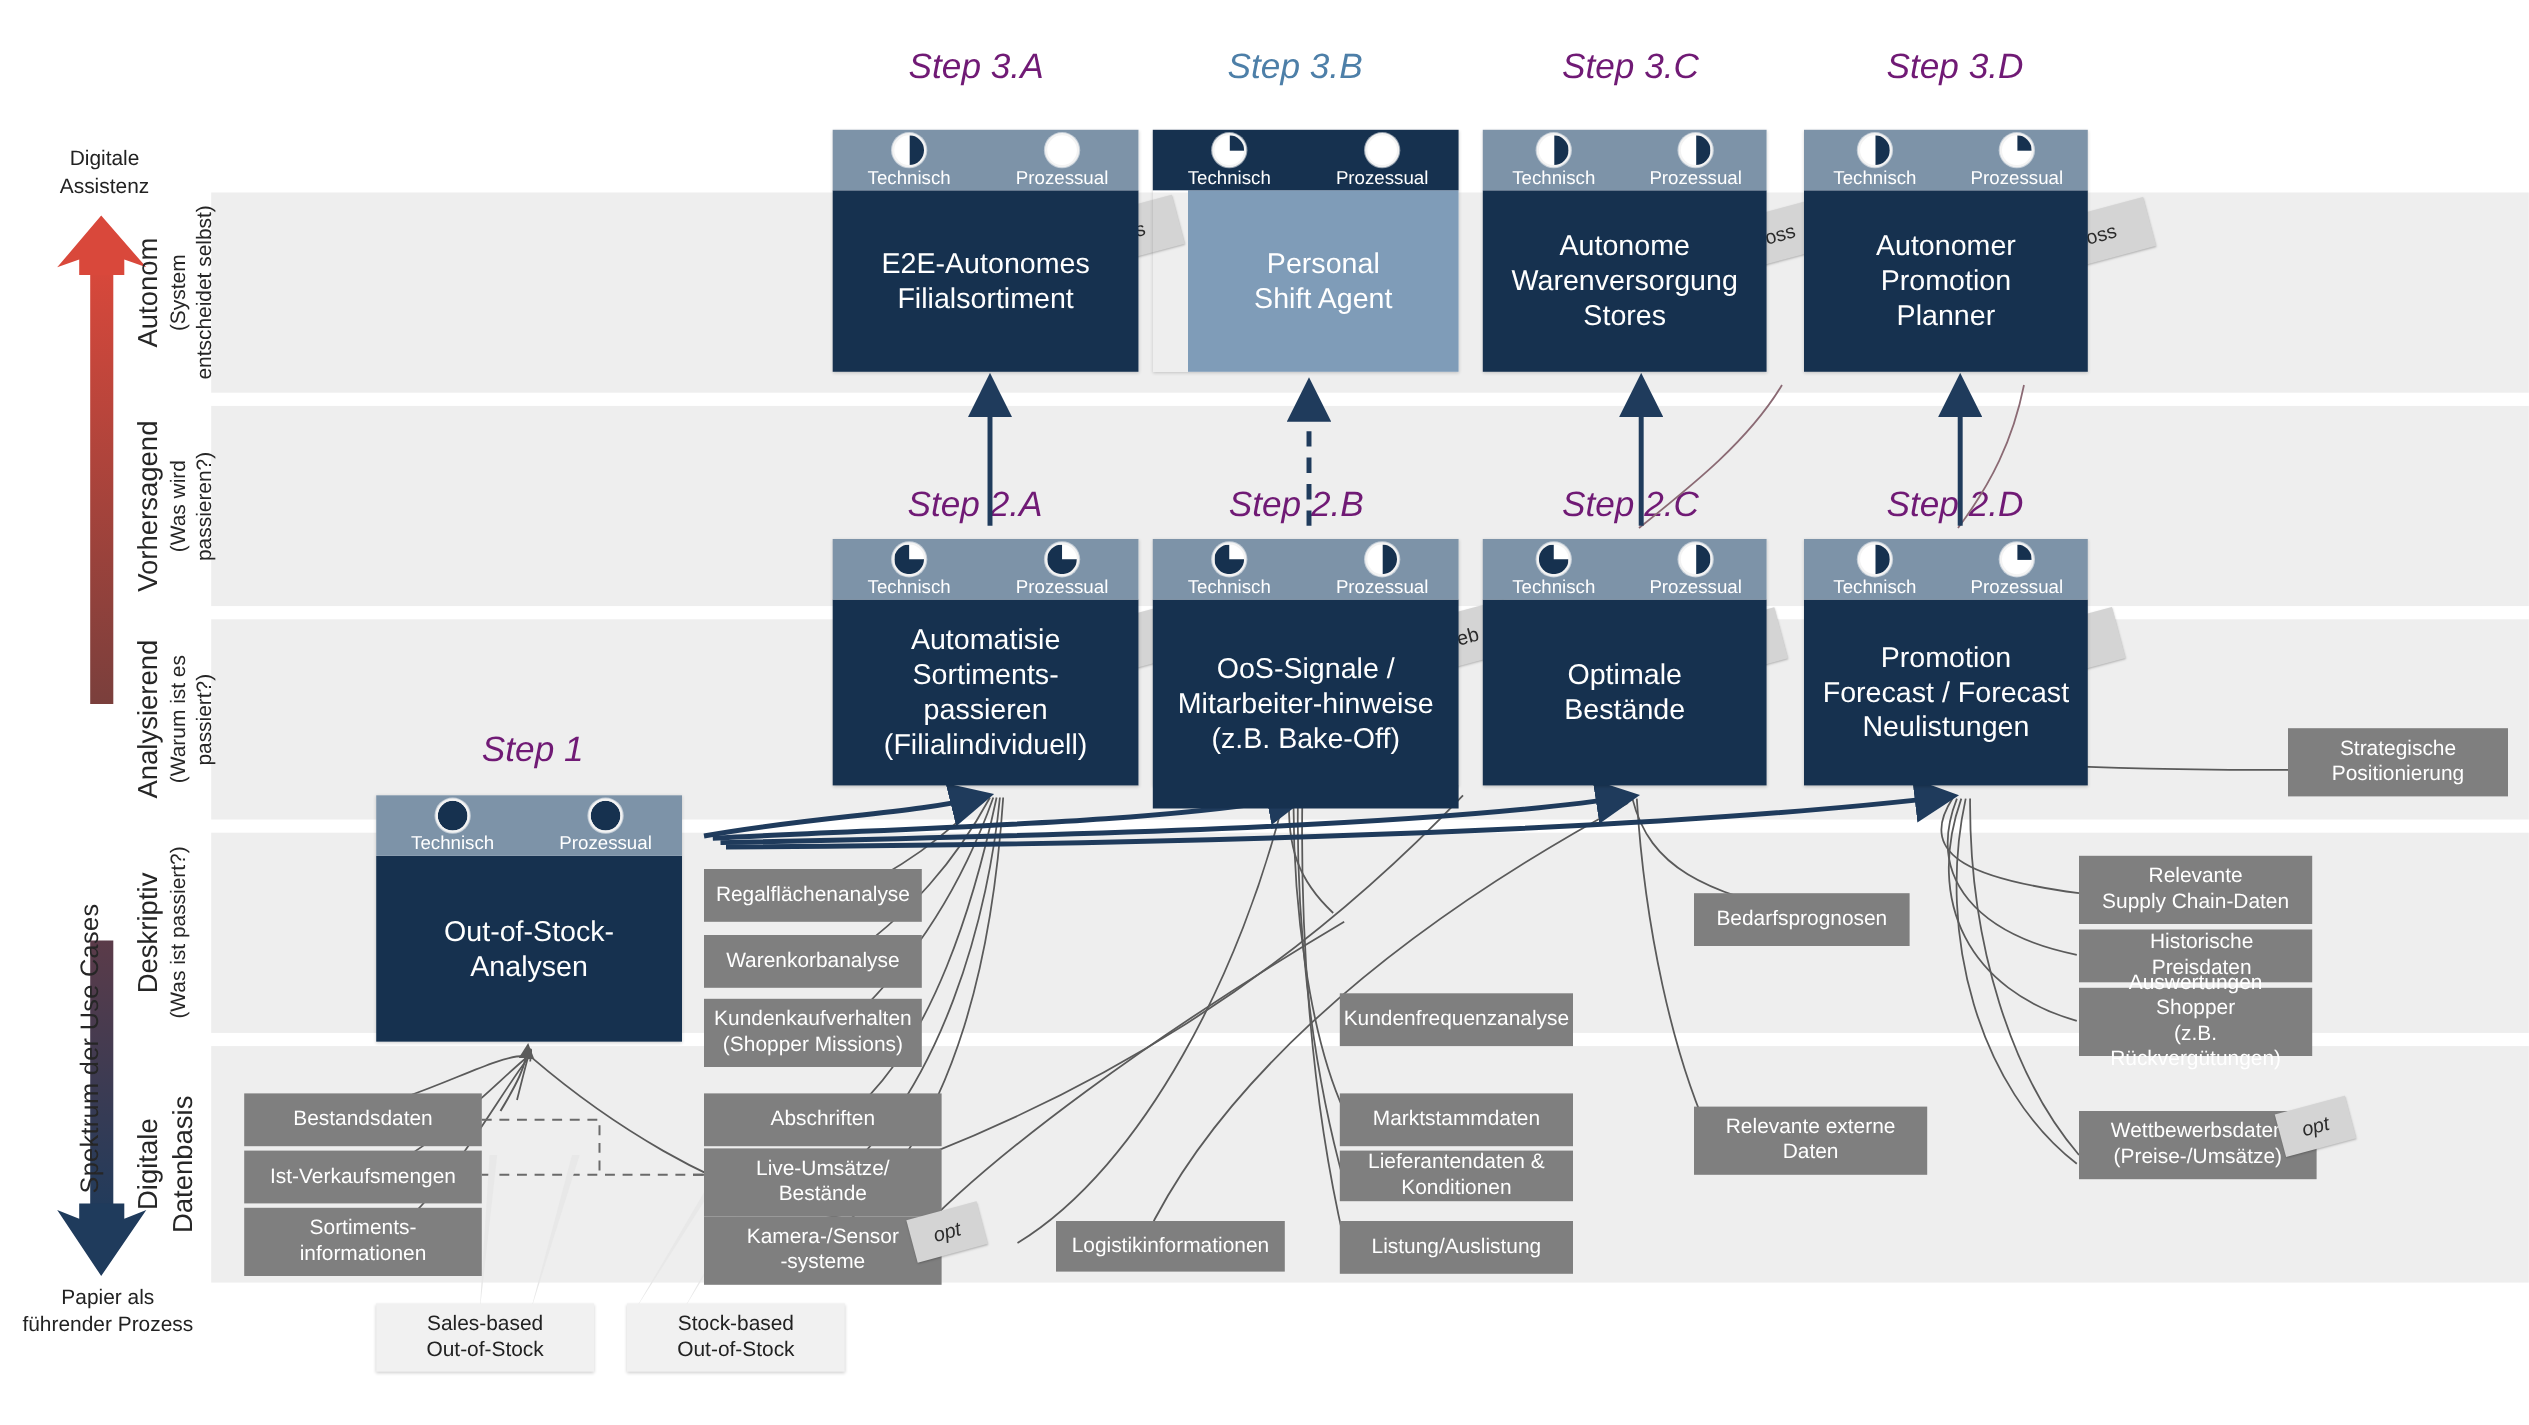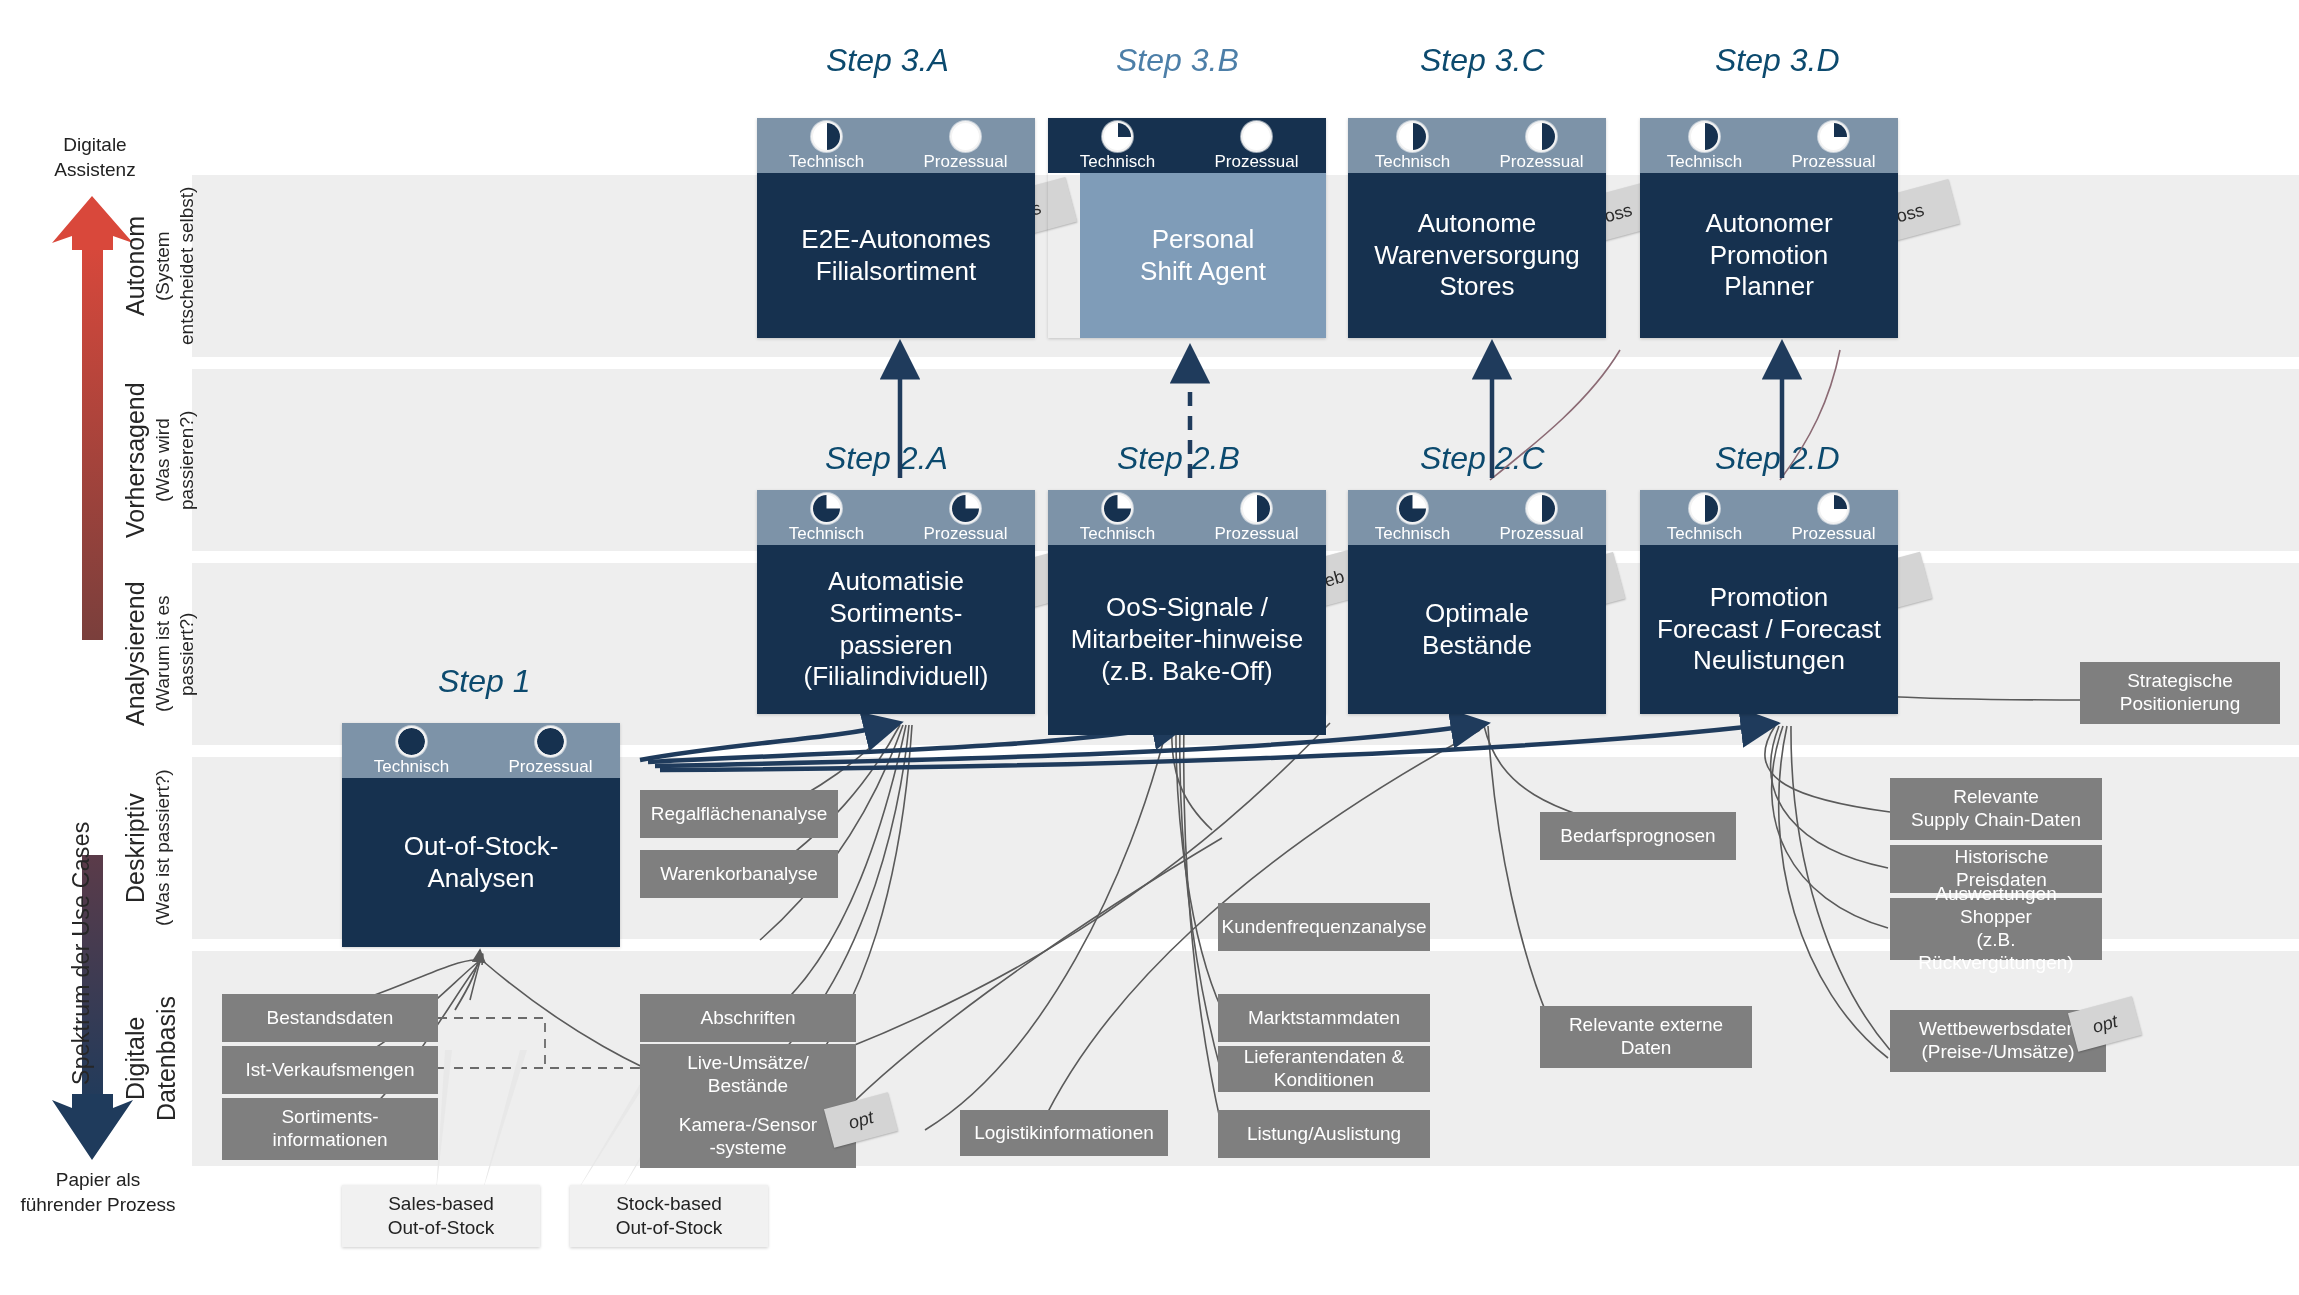--- a/index.html
+++ b/index.html
@@ -34,21 +34,21 @@
        border:2px solid #f3f3f3;margin-top:3px;position:relative;overflow:hidden;
        box-shadow:0 0 0 1px rgba(255,255,255,.55);}
   .dot i{position:absolute;display:block;background:#16314f;}
   .dot.full i{inset:0;border-radius:50%;}
   .dot.half i{left:50%;top:0;width:50%;height:100%;}
   .dot.q3 i{left:0;top:0;width:100%;height:100%;
             clip-path:polygon(50% 50%, 100% 50%, 100% 100%, 0 100%, 0 0, 50% 0);}
   .dep-dark .dot.q3 i, .dot.q1 i{left:50%;top:0;width:50%;height:50%;}
 
   
-  .steplab{position:absolute;font-style:italic;font-size:32px;color:#0c4a6e;
+  .steplab{position:absolute;font-style:italic;font-size:32px;color:#701a75;
            white-space:nowrap;}
   .steplab.blue{color:#4d7fa8;}
 
   
   .chip{position:absolute;background:#7f7f7f;color:#fff;display:flex;
         align-items:center;justify-content:center;text-align:center;
         font-size:19px;line-height:1.2;padding:4px 7px;box-sizing:border-box;}
 
   
   .tag{position:absolute;background:#d4d4d4;color:#2b2b2b;font-size:18px;
@@ -412,20 +412,24 @@
       </div>
     </div>
     <div class="body" style="height:169px;background:#16314f;flex-direction:column;">
       <span>Out-of-Stock-</span>
       <span>Analysen</span>
     </div>
   </div>
 
   <div class="chip" style="left:640px;top:790px;width:198px;height:48px;z-index:2;">Regalflächenanalyse</div>
   <div class="chip" style="left:640px;top:850px;width:198px;height:48px;z-index:2;">Warenkorbanalyse</div>
+  <div class="chip" style="left:640px;top:908px;width:198px;height:62px;flex-direction:column;z-index:2;">
+    <span>Kundenkaufverhalten</span>
+    <span>(Shopper Missions)</span>
+  </div>
   <div class="chip" style="left:1218px;top:903px;width:212px;height:48px;z-index:2;">Kundenfrequenzanalyse</div>
   <div class="chip" style="left:1540px;top:812px;width:196px;height:48px;z-index:2;">Bedarfsprognosen</div>
   <div class="chip" style="left:1890px;top:778px;width:212px;height:62px;flex-direction:column;z-index:2;">
     <span>Relevante</span>
     <span>Supply Chain-Daten</span>
   </div>
   <div class="chip" style="left:1890px;top:845px;width:212px;height:48px;z-index:2;padding-left:18px;">Historische Preisdaten</div>
   <div class="chip" style="left:1890px;top:898px;width:212px;height:62px;flex-direction:column;z-index:2;">
     <span>Auswertungen Shopper</span>
     <span>(z.B. Rückvergütungen)</span>

